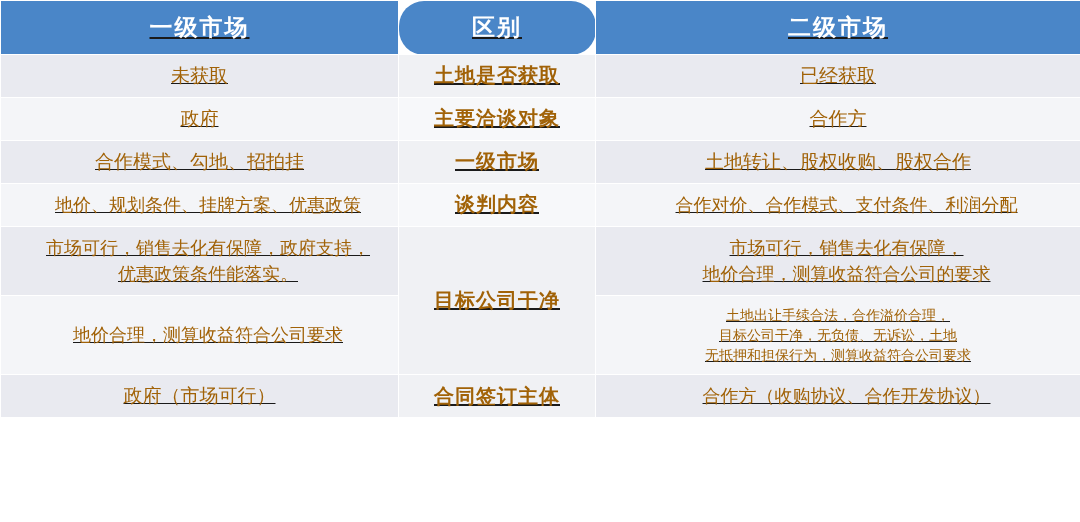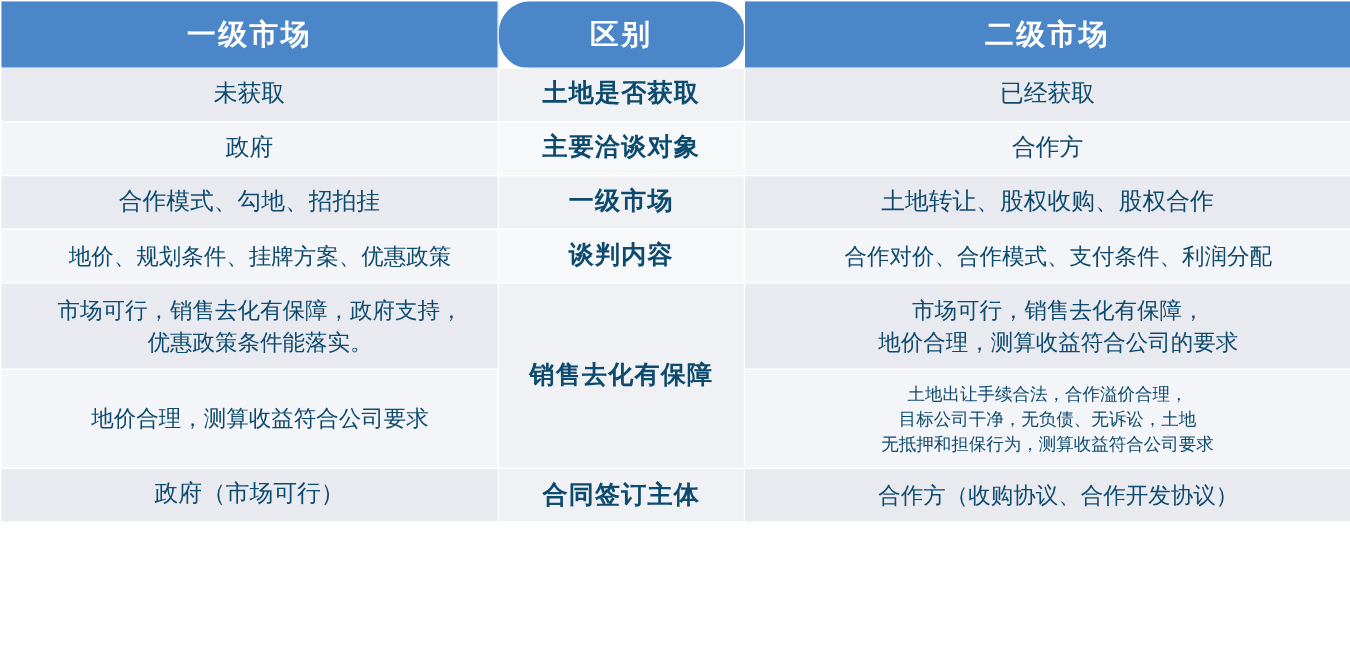--- a/index.html
+++ b/index.html
@@ -18,20 +18,21 @@
     width: 1080px;
     height: 522px;
     position: relative;
     background: #ffffff;
   }
   table.cmp {
     width: 1080px;
     height: 418px;
     border-collapse: collapse;
     table-layout: fixed;
+    text-decoration: underline;
   }
   table.cmp col.c1 { width: 398px; }
   table.cmp col.c2 { width: 197px; }
   table.cmp col.c3 { width: 485px; }
 
   table.cmp td, table.cmp th {
     border: 1px solid #ffffff;
     text-align: center;
     vertical-align: middle;
     padding: 4px 8px;
@@ -49,21 +50,21 @@
   }
   .hdr.mid {
     background: #4a86c8;
     border-radius: 25px;
   }
 
   
   .cell {
     font-size: 19px;
     line-height: 1.45;
-    color: #0c4a6e;
+    color: #a16207;
   }
   .cell.mid {
     font-weight: bold;
     font-size: 20px;
     letter-spacing: 1px;
   }
   .cell.small {
     font-size: 18px;
     padding-left: 25px;
   }
@@ -118,21 +119,21 @@
 
       <tr>
         <td class="cell small bg-b">地价、规划条件、挂牌方案、优惠政策</td>
         <td class="cell mid bg-mid-b">谈判内容</td>
         <td class="cell small bg-b">合作对价、合作模式、支付条件、利润分配</td>
       </tr>
 
       <tr>
         <td class="cell small multiline bg-a">市场可行，销售去化有保障，政府支持，
 优惠政策条件能落实。</td>
-        <td class="cell mid bg-mid-a" rowspan="2">销售去化有保障</td>
+        <td class="cell mid bg-mid-a" rowspan="2">目标公司干净</td>
         <td class="cell small multiline bg-a">市场可行，销售去化有保障，
 地价合理，测算收益符合公司的要求</td>
       </tr>
 
       <tr>
         <td class="cell small bg-b">地价合理，测算收益符合公司要求</td>
         <td class="cell smaller multiline bg-b">土地出让手续合法，合作溢价合理，
 目标公司干净，无负债、无诉讼，土地
 无抵押和担保行为，测算收益符合公司要求</td>
       </tr>

